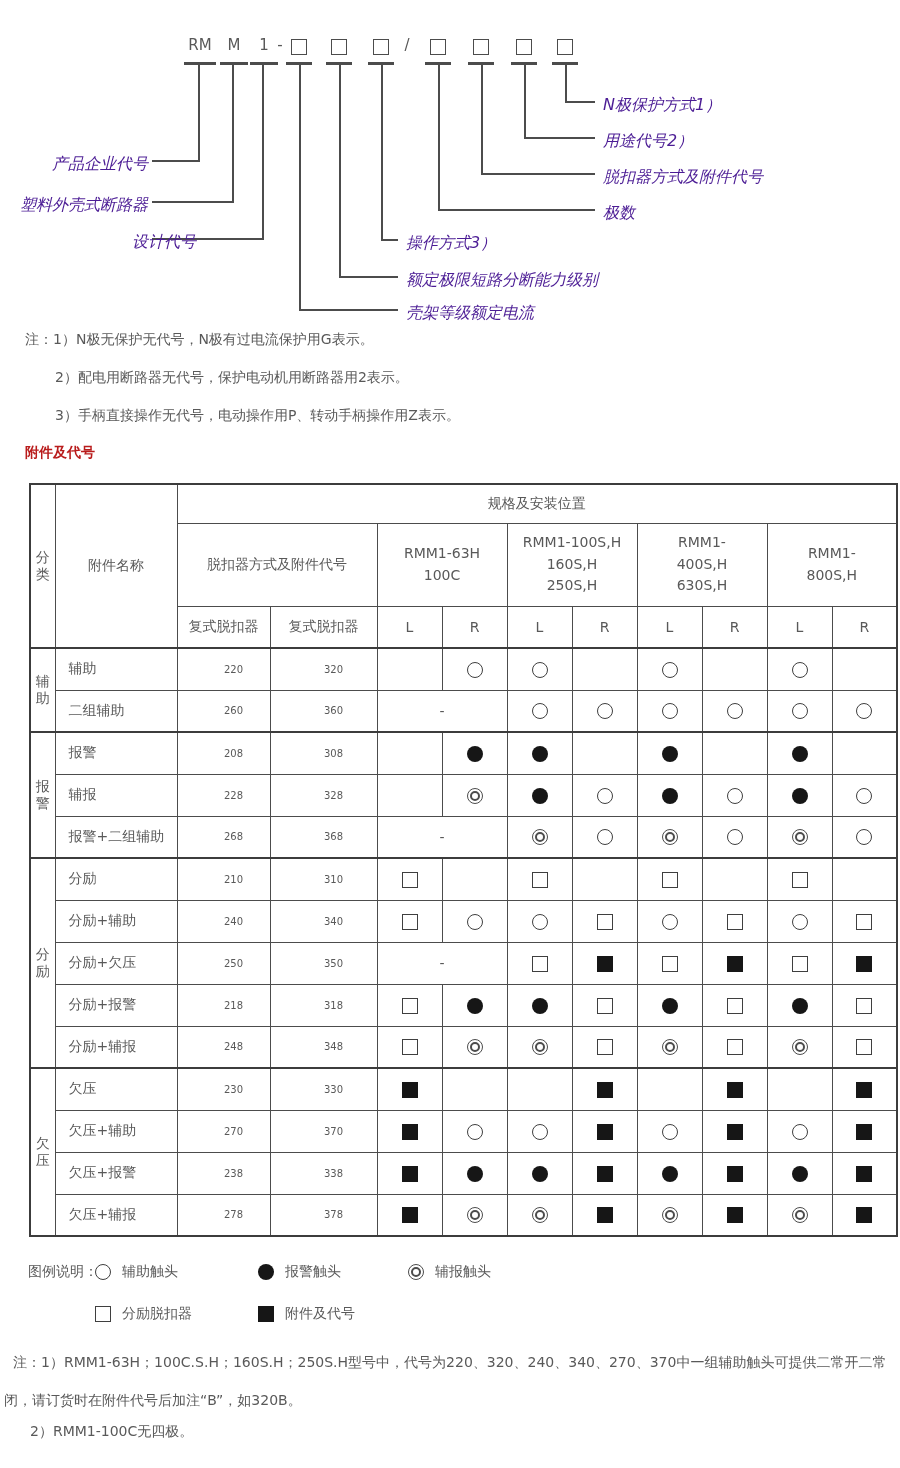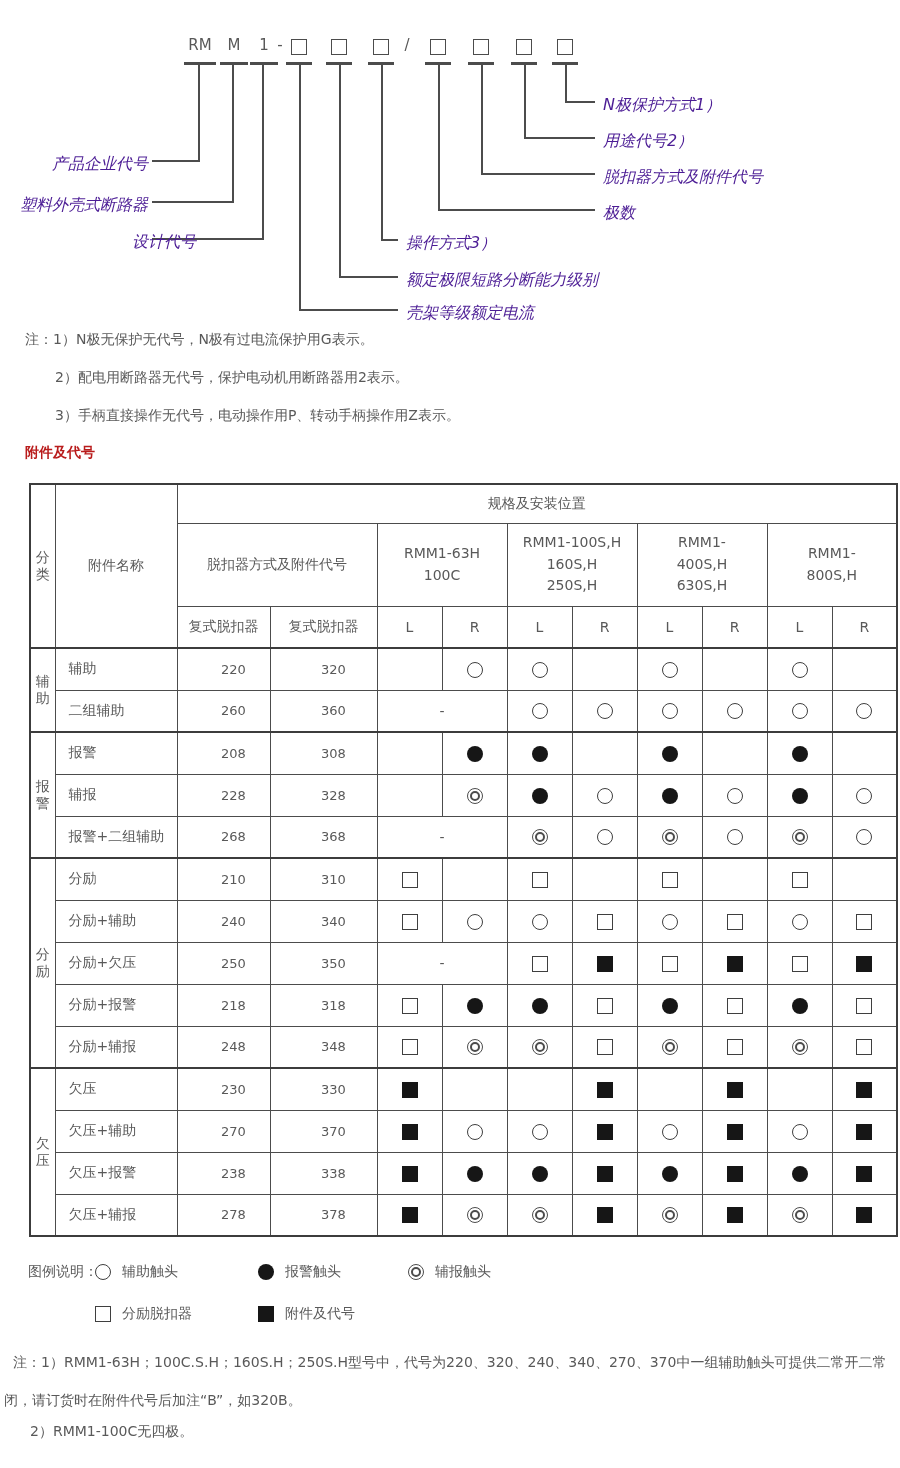--- a/index.html
+++ b/index.html
@@ -28,21 +28,21 @@
      font-size:14px;color:#595959;padding:0;box-sizing:border-box;overflow:hidden;}
   table{border:2px solid #3c3c3c;}
   .th{font-size:14px;}
   .row-spec{height:39px;}
   .row-prod{height:83px;}
   .row-lr{height:42px;}
   .prod{white-space:pre-line;line-height:1.55;}
   .cat-cell{width:25px;line-height:1.2;word-break:break-all;padding:0 4px;}
   tbody tr{height:42px;}
   .name-cell{text-align:left;padding-left:13px;}
-  .code-cell{font-size:13px;padding-left:20px;}
+  .code-cell{font-size:10px;padding-left:20px;}
   .group-first td{border-top:2px solid #3c3c3c;}
   
   .sym{display:inline-block;width:16px;height:16px;vertical-align:middle;box-sizing:border-box;}
   .sym-o{border:1.5px solid #3f3f3f;border-radius:50%;}
   .sym-b{background:#161616;border-radius:50%;}
   .sym-d{border:1.5px solid #4c4c4c;border-radius:50%;position:relative;}
   .sym-d::after{content:"";position:absolute;inset:2px;border:2.5px solid #4c4c4c;border-radius:50%;}
   .sym-s{border:1.5px solid #3f3f3f;}
   .sym-f{background:#161616;}
   

